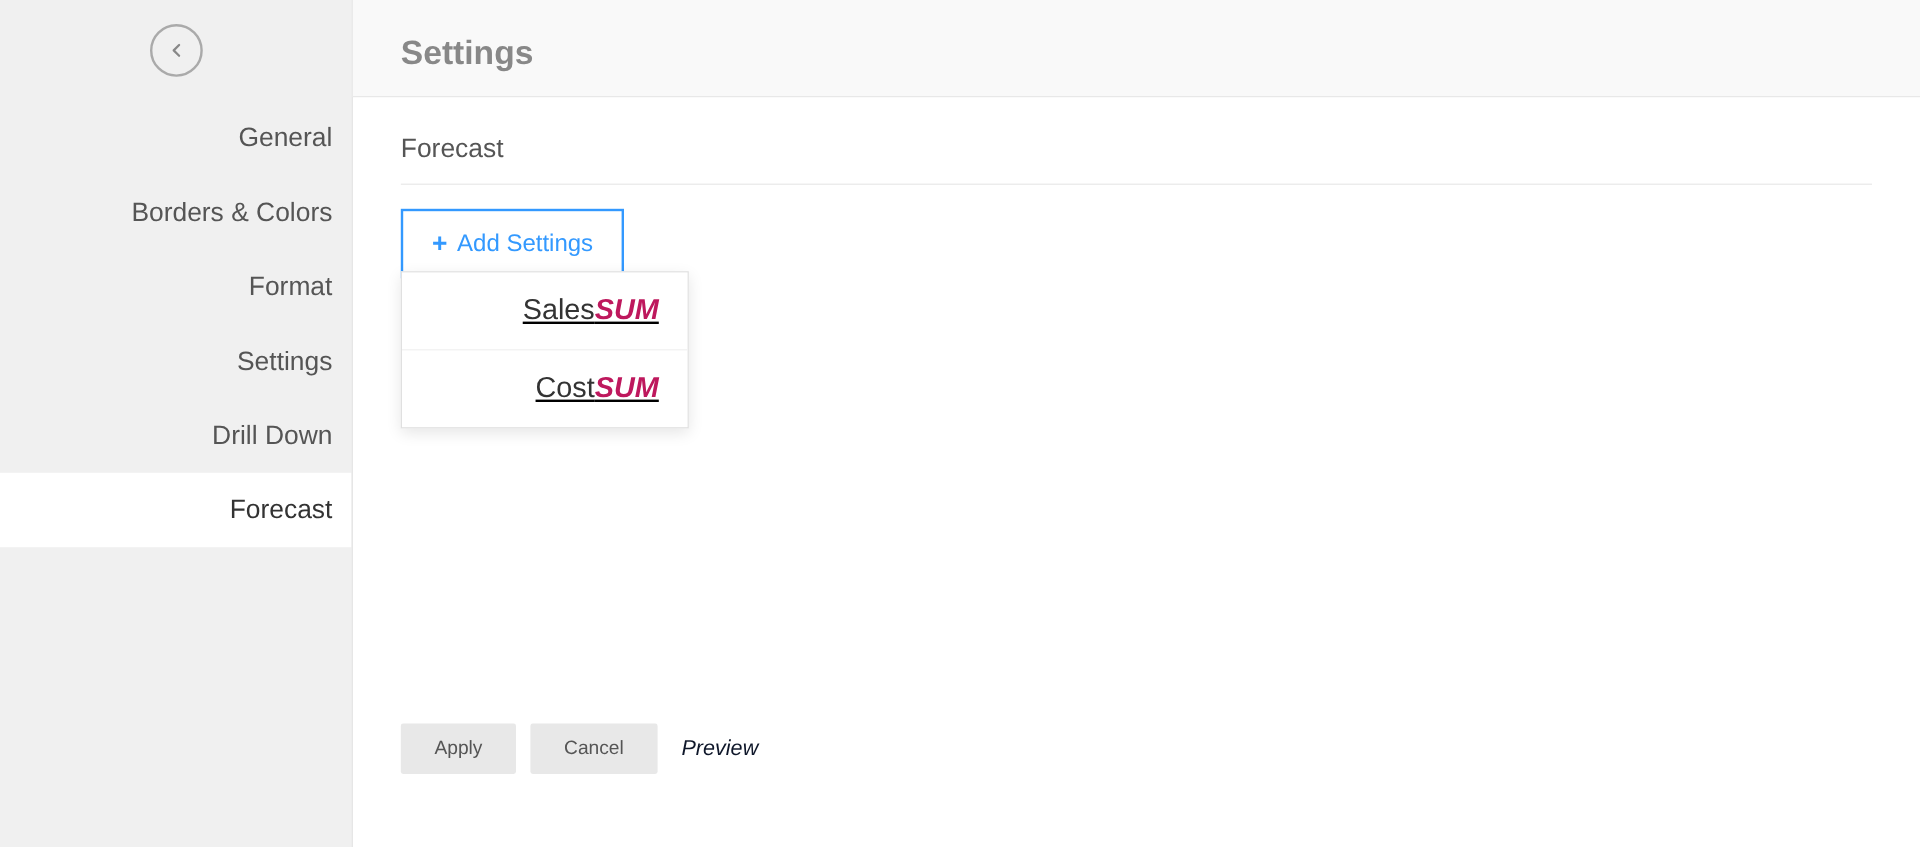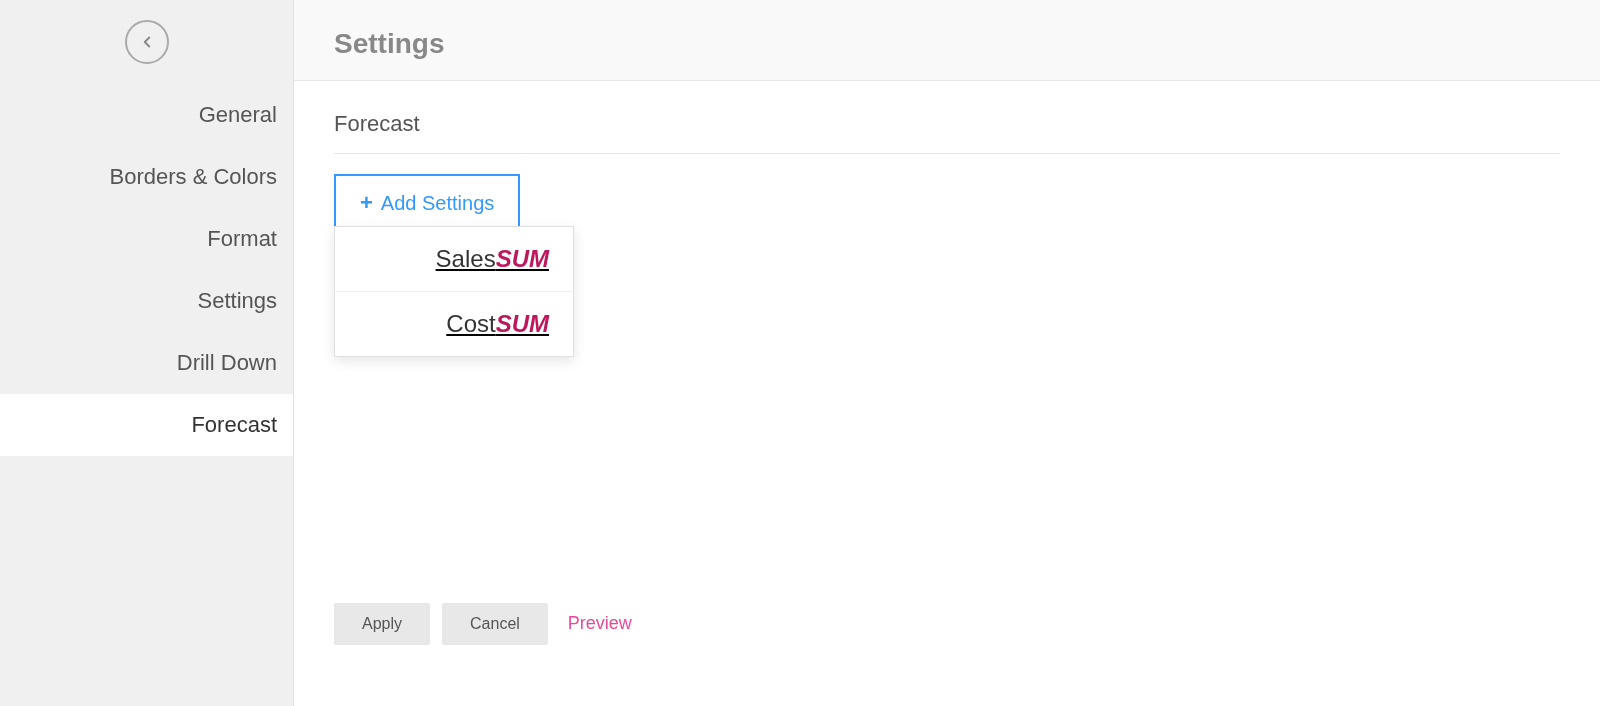--- a/index.html
+++ b/index.html
@@ -203,24 +203,25 @@
       font-size: 16px;
       color: #555;
       cursor: pointer;
       border-radius: 2px;
       text-align: center;
     }
 
     .btn-preview {
       background: none;
       border: none;
-      color: #ec4899;
+      color: #0f172a;
       font-size: 18px;
       cursor: pointer;
       padding: 12px 8px;
+      font-style: italic;
     }
   </style>
 </head>
 <body>
 
 <div class="app-container">
 
   <div class="sidebar">
     <div class="sidebar-back">
       <button class="back-circle" title="Go back">

